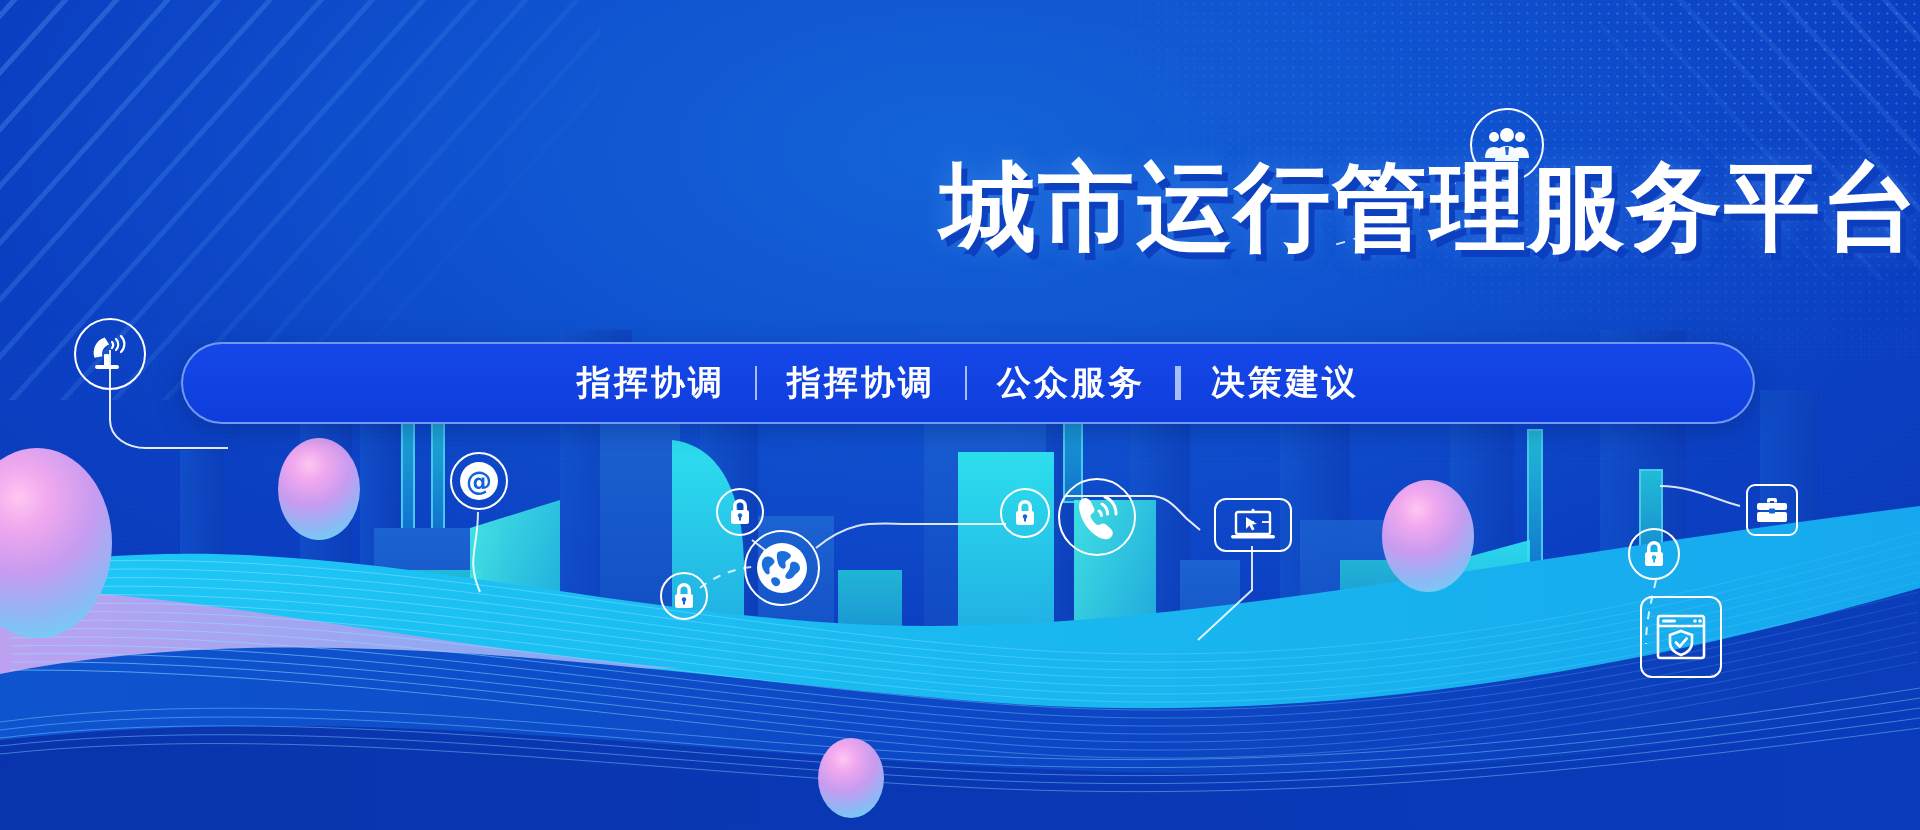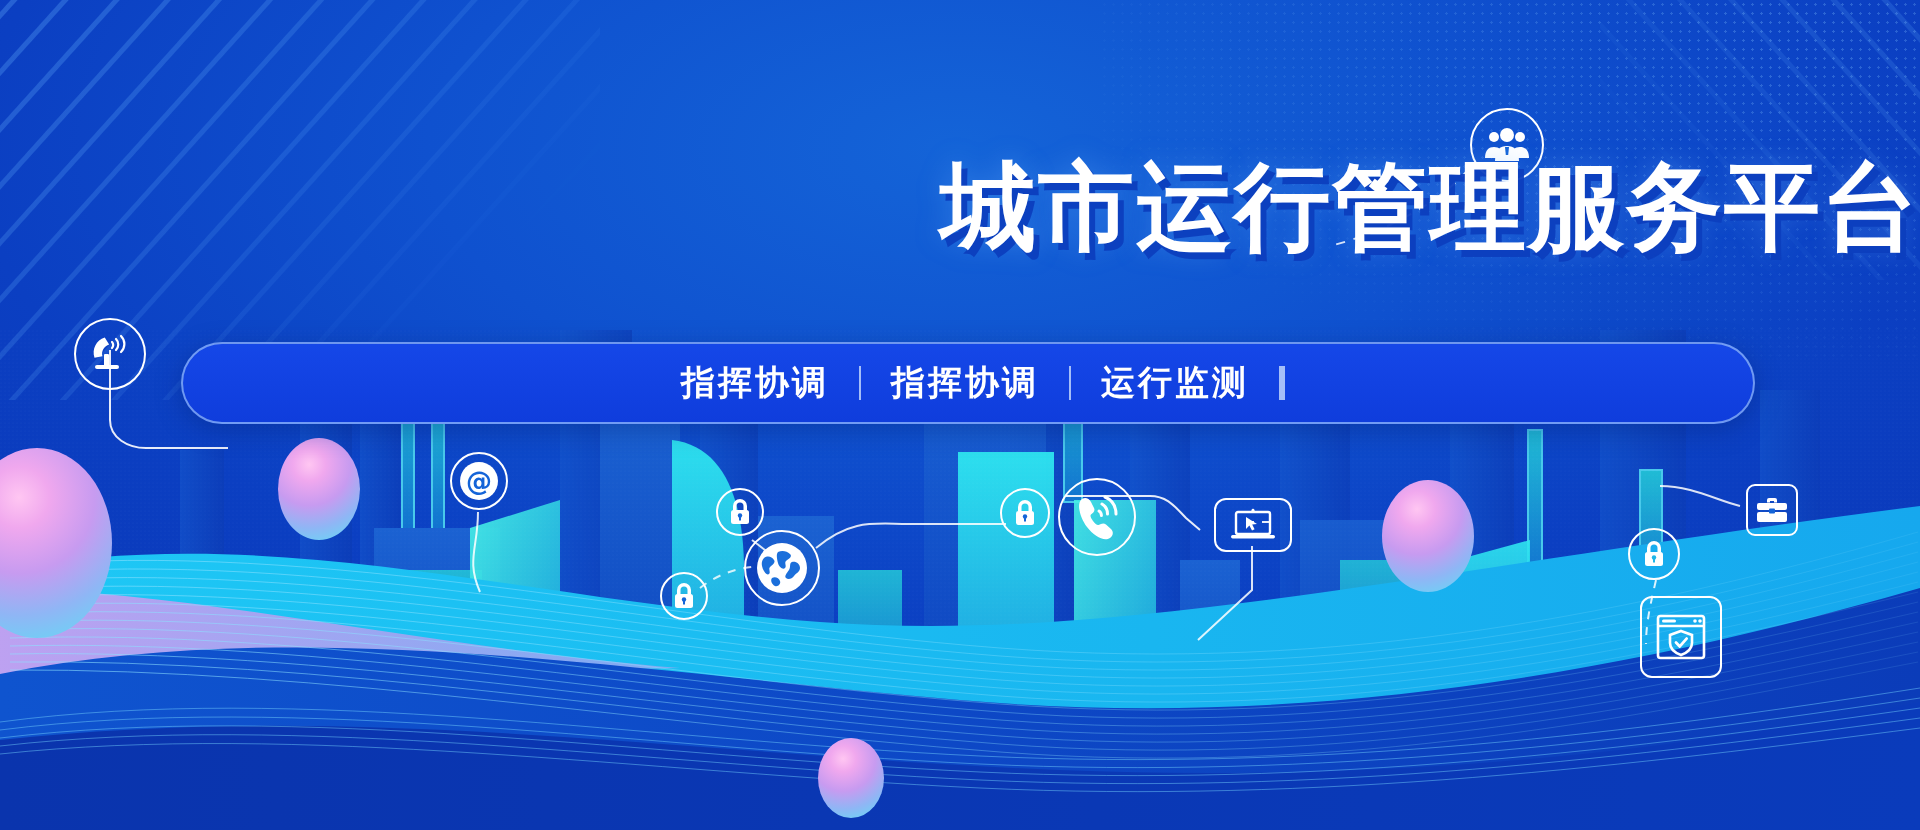--- a/index.html
+++ b/index.html
@@ -413,19 +413,20 @@
     </svg>
   </div>
 
   <h1 class="headline">城市运行管理服务平台</h1>
 
   <nav class="nav-pill">
     <span class="nav-item">指挥协调</span>
     <span class="nav-sep"></span>
     <span class="nav-item">指挥协调</span>
     <span class="nav-sep"></span>
-    <span class="nav-item">运行监测</span>
+    <span class="nav-item">公众服务</span>
     <span class="nav-sep"></span>
     <span class="nav-sep"></span>
     <span class="nav-sep"></span>
+    <span class="nav-item">决策建议</span>
   </nav>
 
 </div>
 
 </body></html>

